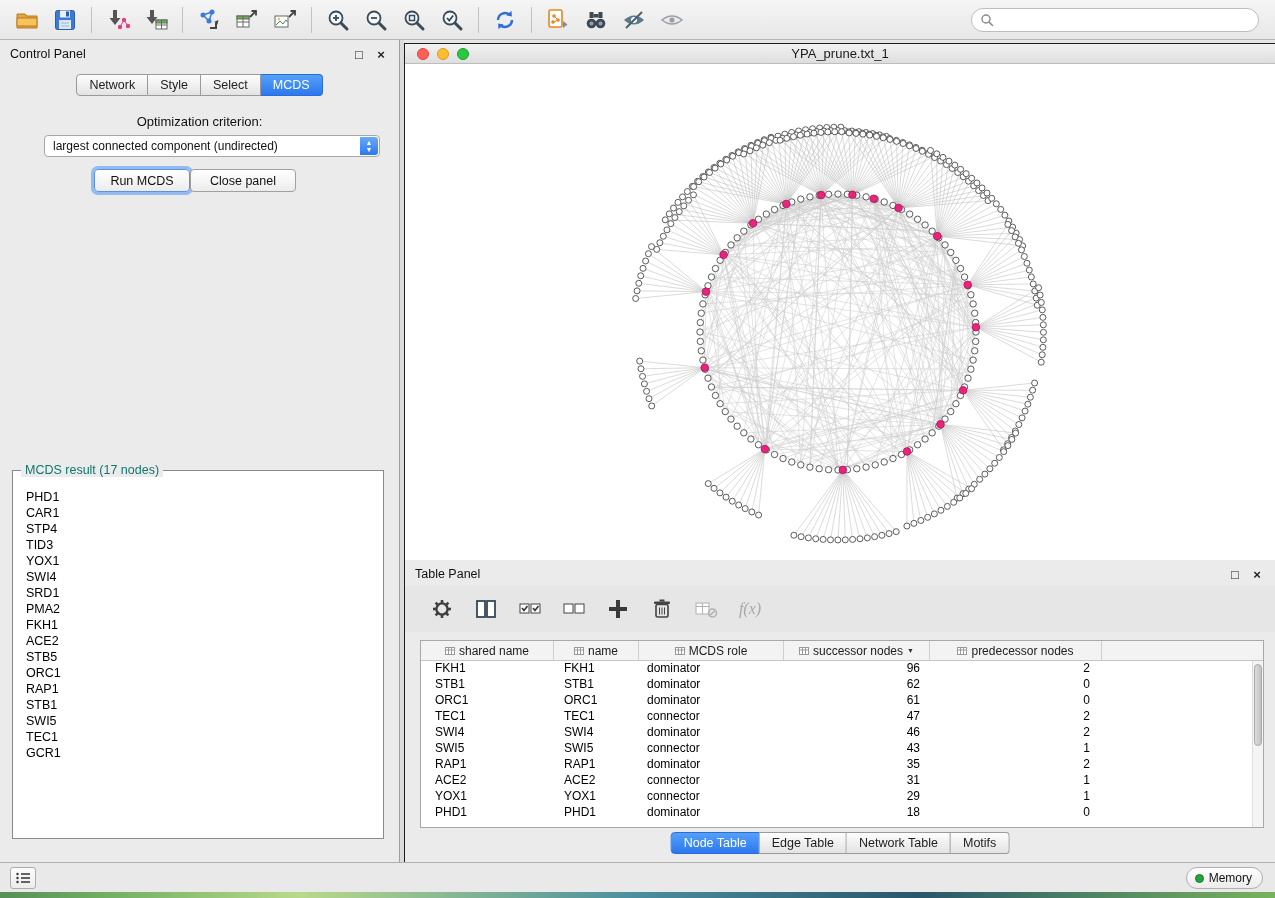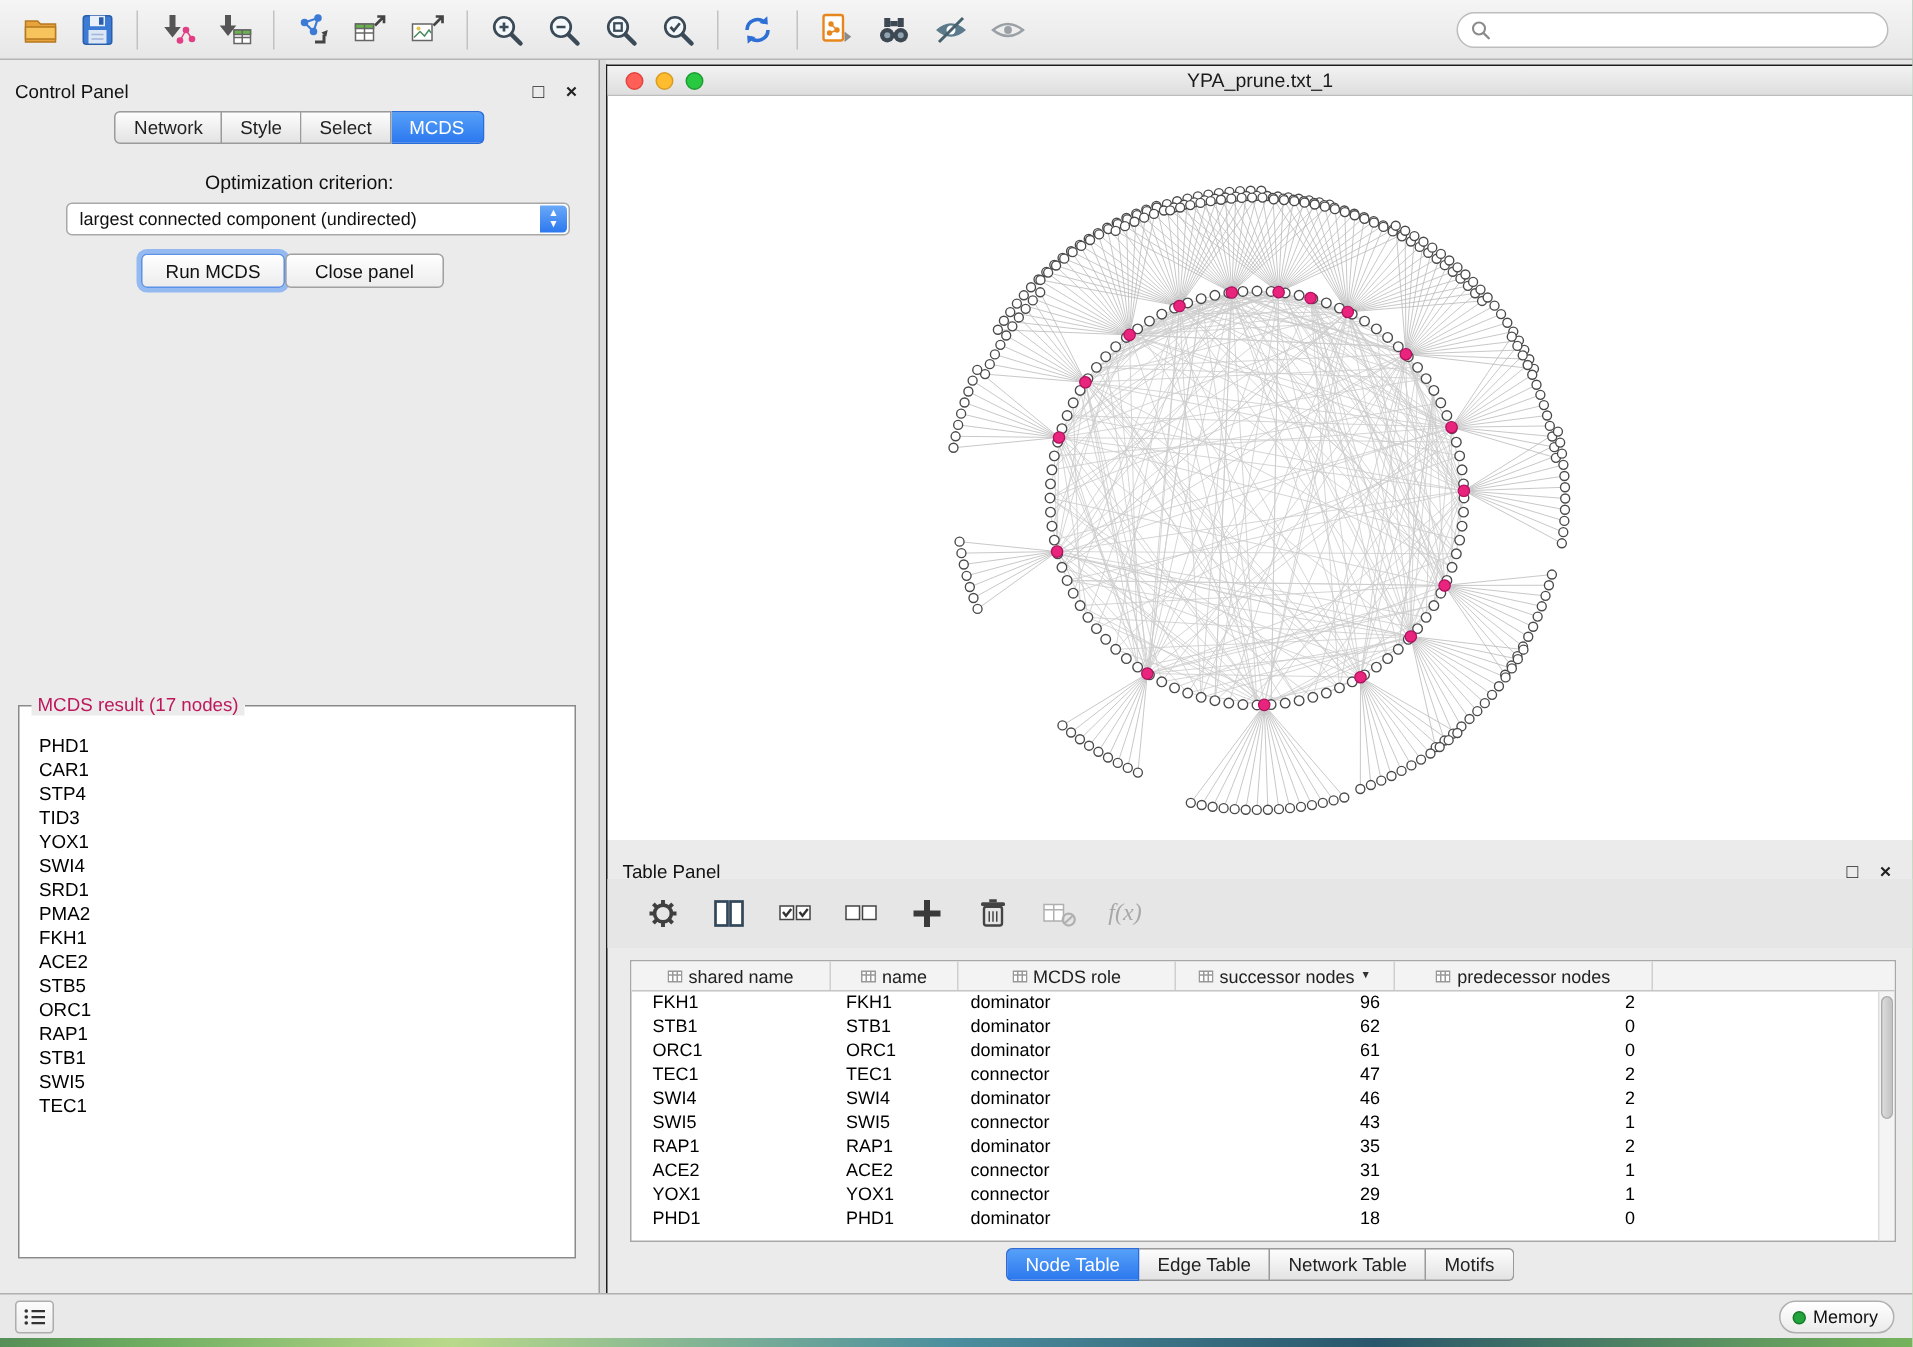--- a/index.html
+++ b/index.html
@@ -22,21 +22,21 @@
   .sep { width:1px; height:26px; background:#c2c2c2; margin:0 7px; }
   #search-box {
     position:absolute; right:16px; top:8px; width:288px; height:24px;
     background:#fff; border:1px solid #bdbdbd; border-radius:12px;
     display:flex; align-items:center; padding-left:8px;
   }
   #search-box input { border:none; outline:none; flex:1; height:18px; font-size:12px; background:transparent; }
 
   
   #control-panel { position:absolute; left:0; top:40px; width:400px; height:822px; background:#ebebeb; border-right:1px solid #9e9e9e; }
-  .panel-titlebar { height:28px; display:flex; align-items:flex-end; padding:0 10px; font-size:12.5px; color:#111; }
+  .panel-titlebar { height:28px; display:flex; align-items:center; padding:0 10px; font-size:12.5px; color:#111; }
   .panel-titlebar .spacer { flex:1; }
   .win-btn { width:16px; text-align:center; font-size:13px; color:#222; cursor:default; margin-left:6px; font-weight:bold; }
   .win-btn.square { font-weight:normal; }
 
   #cp-tabs { position:absolute; left:0; right:0; top:34px; display:flex; justify-content:center; }
   .seg-tab {
     font-size:12.5px; padding:3px 12px; background:linear-gradient(#fdfdfd,#e3e3e3);
     border:1px solid #9a9a9a; border-left:none; color:#222; cursor:default; line-height:14px;
   }
   .seg-tab:first-child { border-left:1px solid #9a9a9a; border-radius:4px 0 0 4px; }
@@ -58,21 +58,21 @@
     border:1px solid #a0a0a0; border-radius:4px; font-size:12.5px; color:#111;
     display:flex; align-items:center; justify-content:center; font-family:"Liberation Sans",sans-serif;
   }
   #run-mcds { left:94px; width:96px; box-shadow:0 0 0 3px rgba(77,145,245,.55); border-color:#5a92e8; }
   #close-panel { left:190px; width:106px; }
 
   #mcds-fieldset {
     position:absolute; left:12px; width:372px; top:423px; height:376px;
     border:1px solid #8a8a8a; background:#fff; margin:0; padding:2px;
   }
-  #mcds-fieldset legend { font-size:12.5px; color:#be185d; background:#ebebeb; padding:0 4px; margin-left:6px; }
+  #mcds-fieldset legend { font-size:12.5px; color:#0f766e; background:#ebebeb; padding:0 4px; margin-left:6px; }
   #mcds-result-list { position:absolute; left:3px; right:3px; top:8px; bottom:3px; background:#fff; overflow:hidden; padding:4px 0 0 10px; }
   .result-item { font-size:12.5px; line-height:16px; color:#000; }
 
   
   #splitter { position:absolute; left:400px; top:40px; width:4px; height:822px; background:#dcdcdc; }
   #network-window {
     position:absolute; left:404px; top:43px; width:871px; height:517px;
     border-left:1px solid #1c1c1c; border-top:1px solid #1c1c1c; background:#fff;
   }
   #network-titlebar {
@@ -306,20 +306,21 @@
           <div class="result-item">SRD1</div>
           <div class="result-item">PMA2</div>
           <div class="result-item">FKH1</div>
           <div class="result-item">ACE2</div>
           <div class="result-item">STB5</div>
           <div class="result-item">ORC1</div>
           <div class="result-item">RAP1</div>
           <div class="result-item">STB1</div>
           <div class="result-item">SWI5</div>
           <div class="result-item">TEC1</div>
+          <div class="result-item">GCR1</div>
         </div>
     </fieldset>
   </div>
 
   <div id="splitter"></div>
 
   <div id="network-window">
     <div id="network-titlebar">
       <span class="traffic red"></span>
       <span class="traffic yellow"></span>

